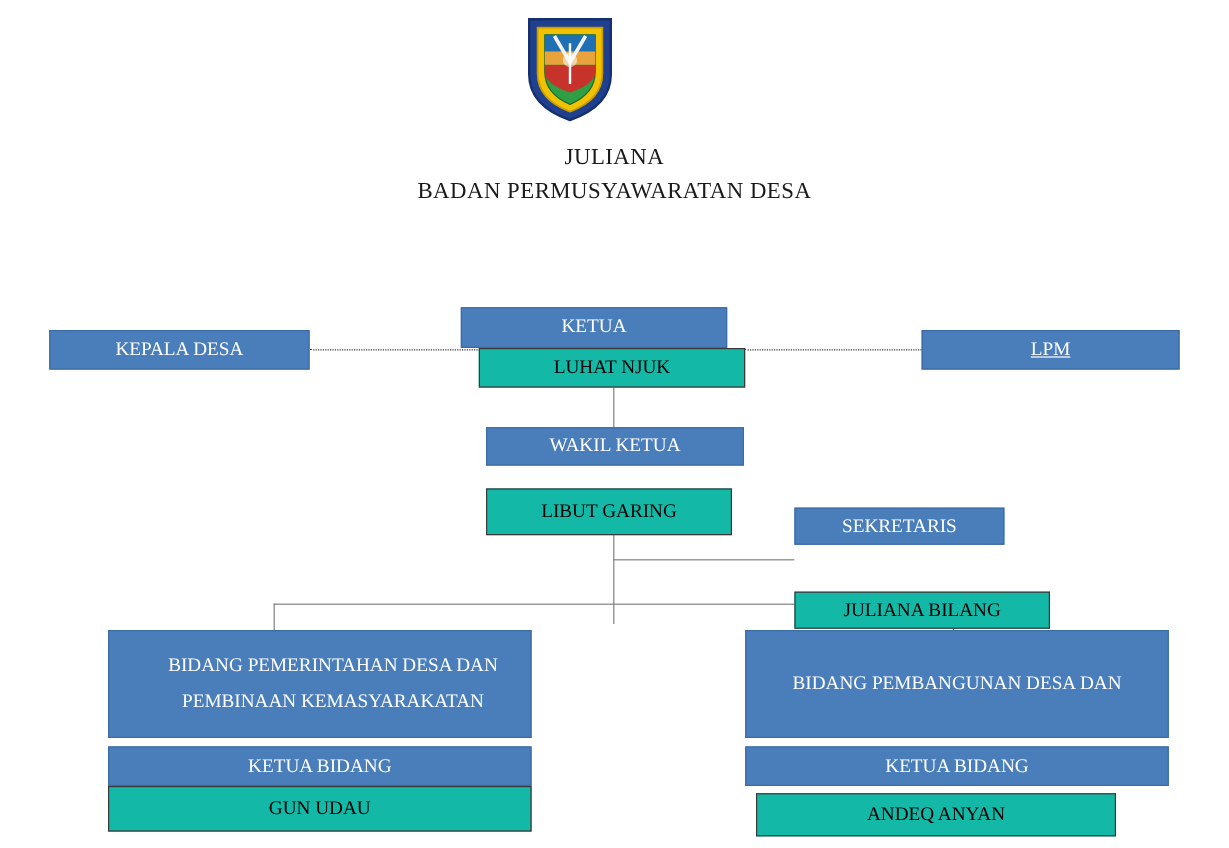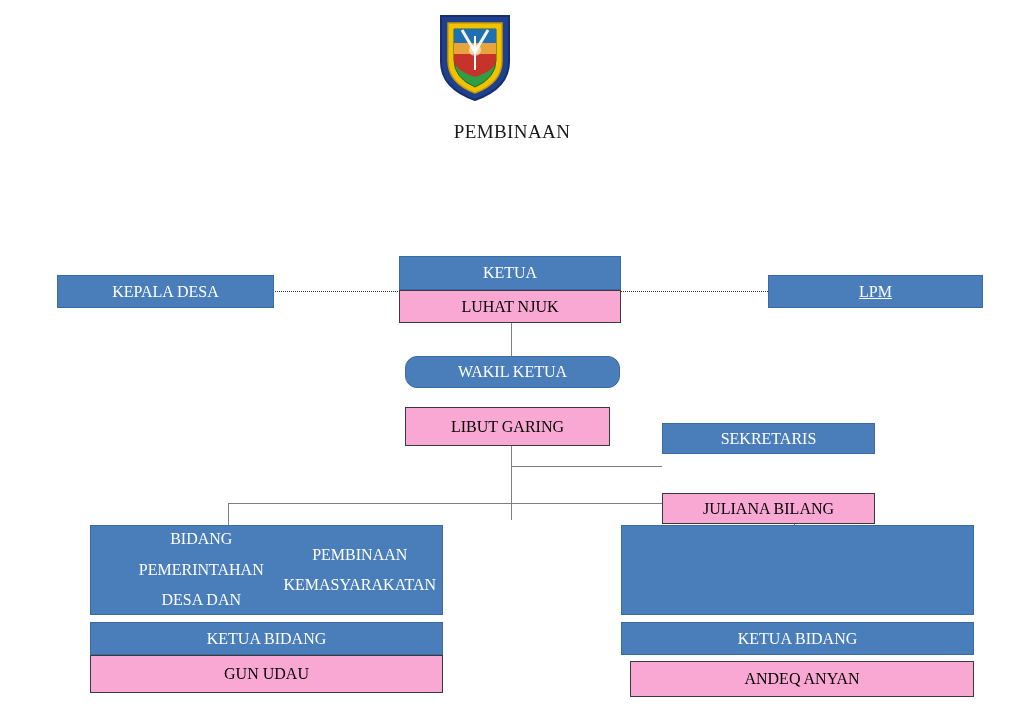--- a/index.html
+++ b/index.html
@@ -50,21 +50,21 @@
     text-align: center;
     font-size: 16px;
     line-height: 1.25;
   }
   .blue {
     background: #4a7ebb;
     border: 1px solid #3b6ba5;
     color: #ffffff;
   }
   .white {
-    background: #f9a8d4;
+    background: #14b8a6;
     border: 1px solid #3a3a3a;
     color: #000000;
   }
   .blue.multi {
     line-height: 1.9;
     padding: 0 6px;
   }
 
   
   .line {
@@ -91,77 +91,79 @@
     <path d="M19 19 L61 19 L61 33 L19 33 Z" fill="#1f6fb5"></path>
     <path d="M19 44 L61 44 L61 50 Q61 60 40 67 Q19 60 19 50 Z" fill="#c7322a"></path>
     <path d="M19 33 L61 33 L61 44 L19 44 Z" fill="#e8a33d"></path>
     <path d="M27 20 L40 42 L53 20" fill="none" stroke="#f2f2f2" stroke-width="3"></path>
     <path d="M40 26 L40 60" stroke="#ffffff" stroke-width="2"></path>
     <circle cx="40" cy="40" r="6" fill="#ffffff" opacity="0.55"></circle>
   </svg>
 </div>
 
 <div id="title-block">
-  <div class="tline">PEMBINAAN</div>
+  <div class="tline">JULIANA</div>
+  <div class="tline">BADAN PERMUSYAWARATAN DESA</div>
 </div>
 
 <div class="dotted" style="left:258px; top:291px; width:142px;"></div>
 
 <div class="dotted" style="left:620px; top:291px; width:148px;"></div>
 
 <div class="line vline" style="left:511px; top:323px; height:33px;"></div>
 
 <div class="line vline" style="left:511px; top:416px; height:104px;"></div>
 
 <div class="line hline" style="left:511px; top:466px; width:151px;"></div>
 
 <div class="line hline" style="left:228px; top:503px; width:566px;"></div>
 <div class="line vline" style="left:228px; top:503px; height:22px;"></div>
 <div class="line vline" style="left:794px; top:503px; height:22px;"></div>
 
-<div class="box blue" style="left:41px; top:275px; width:217px; height:33px;margin-left:16px;">
+<div class="box blue" style="left:41px; top:275px; width:217px; height:33px;">
   <span>KEPALA  DESA</span>
 </div>
 
 <div class="box blue" style="left:768px; top:275px; width:215px; height:33px;text-decoration:underline;">
   <span>LPM</span>
 </div>
 
-<div class="box blue" style="left:399px; top:256px; width:222px; height:34px;">
+<div class="box blue" style="left:384px; top:256px; width:222px; height:34px;">
   <span>KETUA</span>
 </div>
 <div class="box white" style="left:399px; top:290px; width:222px; height:33px;">
   <span>LUHAT NJUK</span>
 </div>
 
-<div class="box blue" style="left:405px; top:356px; width:215px; height:32px;border-radius:12px;">
+<div class="box blue" style="left:405px; top:356px; width:215px; height:32px;">
   <span>WAKIL KETUA</span>
 </div>
 <div class="box white" style="left:405px; top:407px; width:205px; height:39px;">
   <span>LIBUT GARING</span>
 </div>
 
-<div class="box blue" style="left:662px; top:423px; width:213px; height:31px;">
+<div class="box blue" style="left:662px; top:423px; width:175px; height:31px;">
   <span>SEKRETARIS</span>
 </div>
 <div class="box white" style="left:662px; top:454px; width:213px; height:31px;margin-top:39px;">
   <span>JULIANA BILANG</span>
 </div>
 
-<div class="box blue multi" style="left:90px; top:525px; width:353px; height:90px; flex-direction:row;padding-left:28px;">
+<div class="box blue multi" style="left:90px; top:525px; width:353px; height:90px; flex-direction:column;padding-left:28px;">
   <span>BIDANG  PEMERINTAHAN  DESA  DAN</span>
   <span>PEMBINAAN  KEMASYARAKATAN</span>
 </div>
 <div class="box blue" style="left:90px; top:622px; width:353px; height:33px;">
   <span>KETUA BIDANG</span>
 </div>
 <div class="box white" style="left:90px; top:655px; width:353px; height:38px;text-align:right;">
   <span>GUN UDAU</span>
 </div>
 
 <div class="box blue multi" style="left:621px; top:525px; width:353px; height:90px; flex-direction:column;">
+  <span>BIDANG  PEMBANGUNAN  DESA  DAN</span>
 </div>
 <div class="box blue" style="left:621px; top:622px; width:353px; height:33px;">
   <span>KETUA BIDANG</span>
 </div>
-<div class="box white" style="left:630px; top:661px; width:344px; height:36px;">
+<div class="box white" style="left:630px; top:661px; width:300px; height:36px;">
   <span>ANDEQ ANYAN</span>
 </div>
 
 </body></html>

